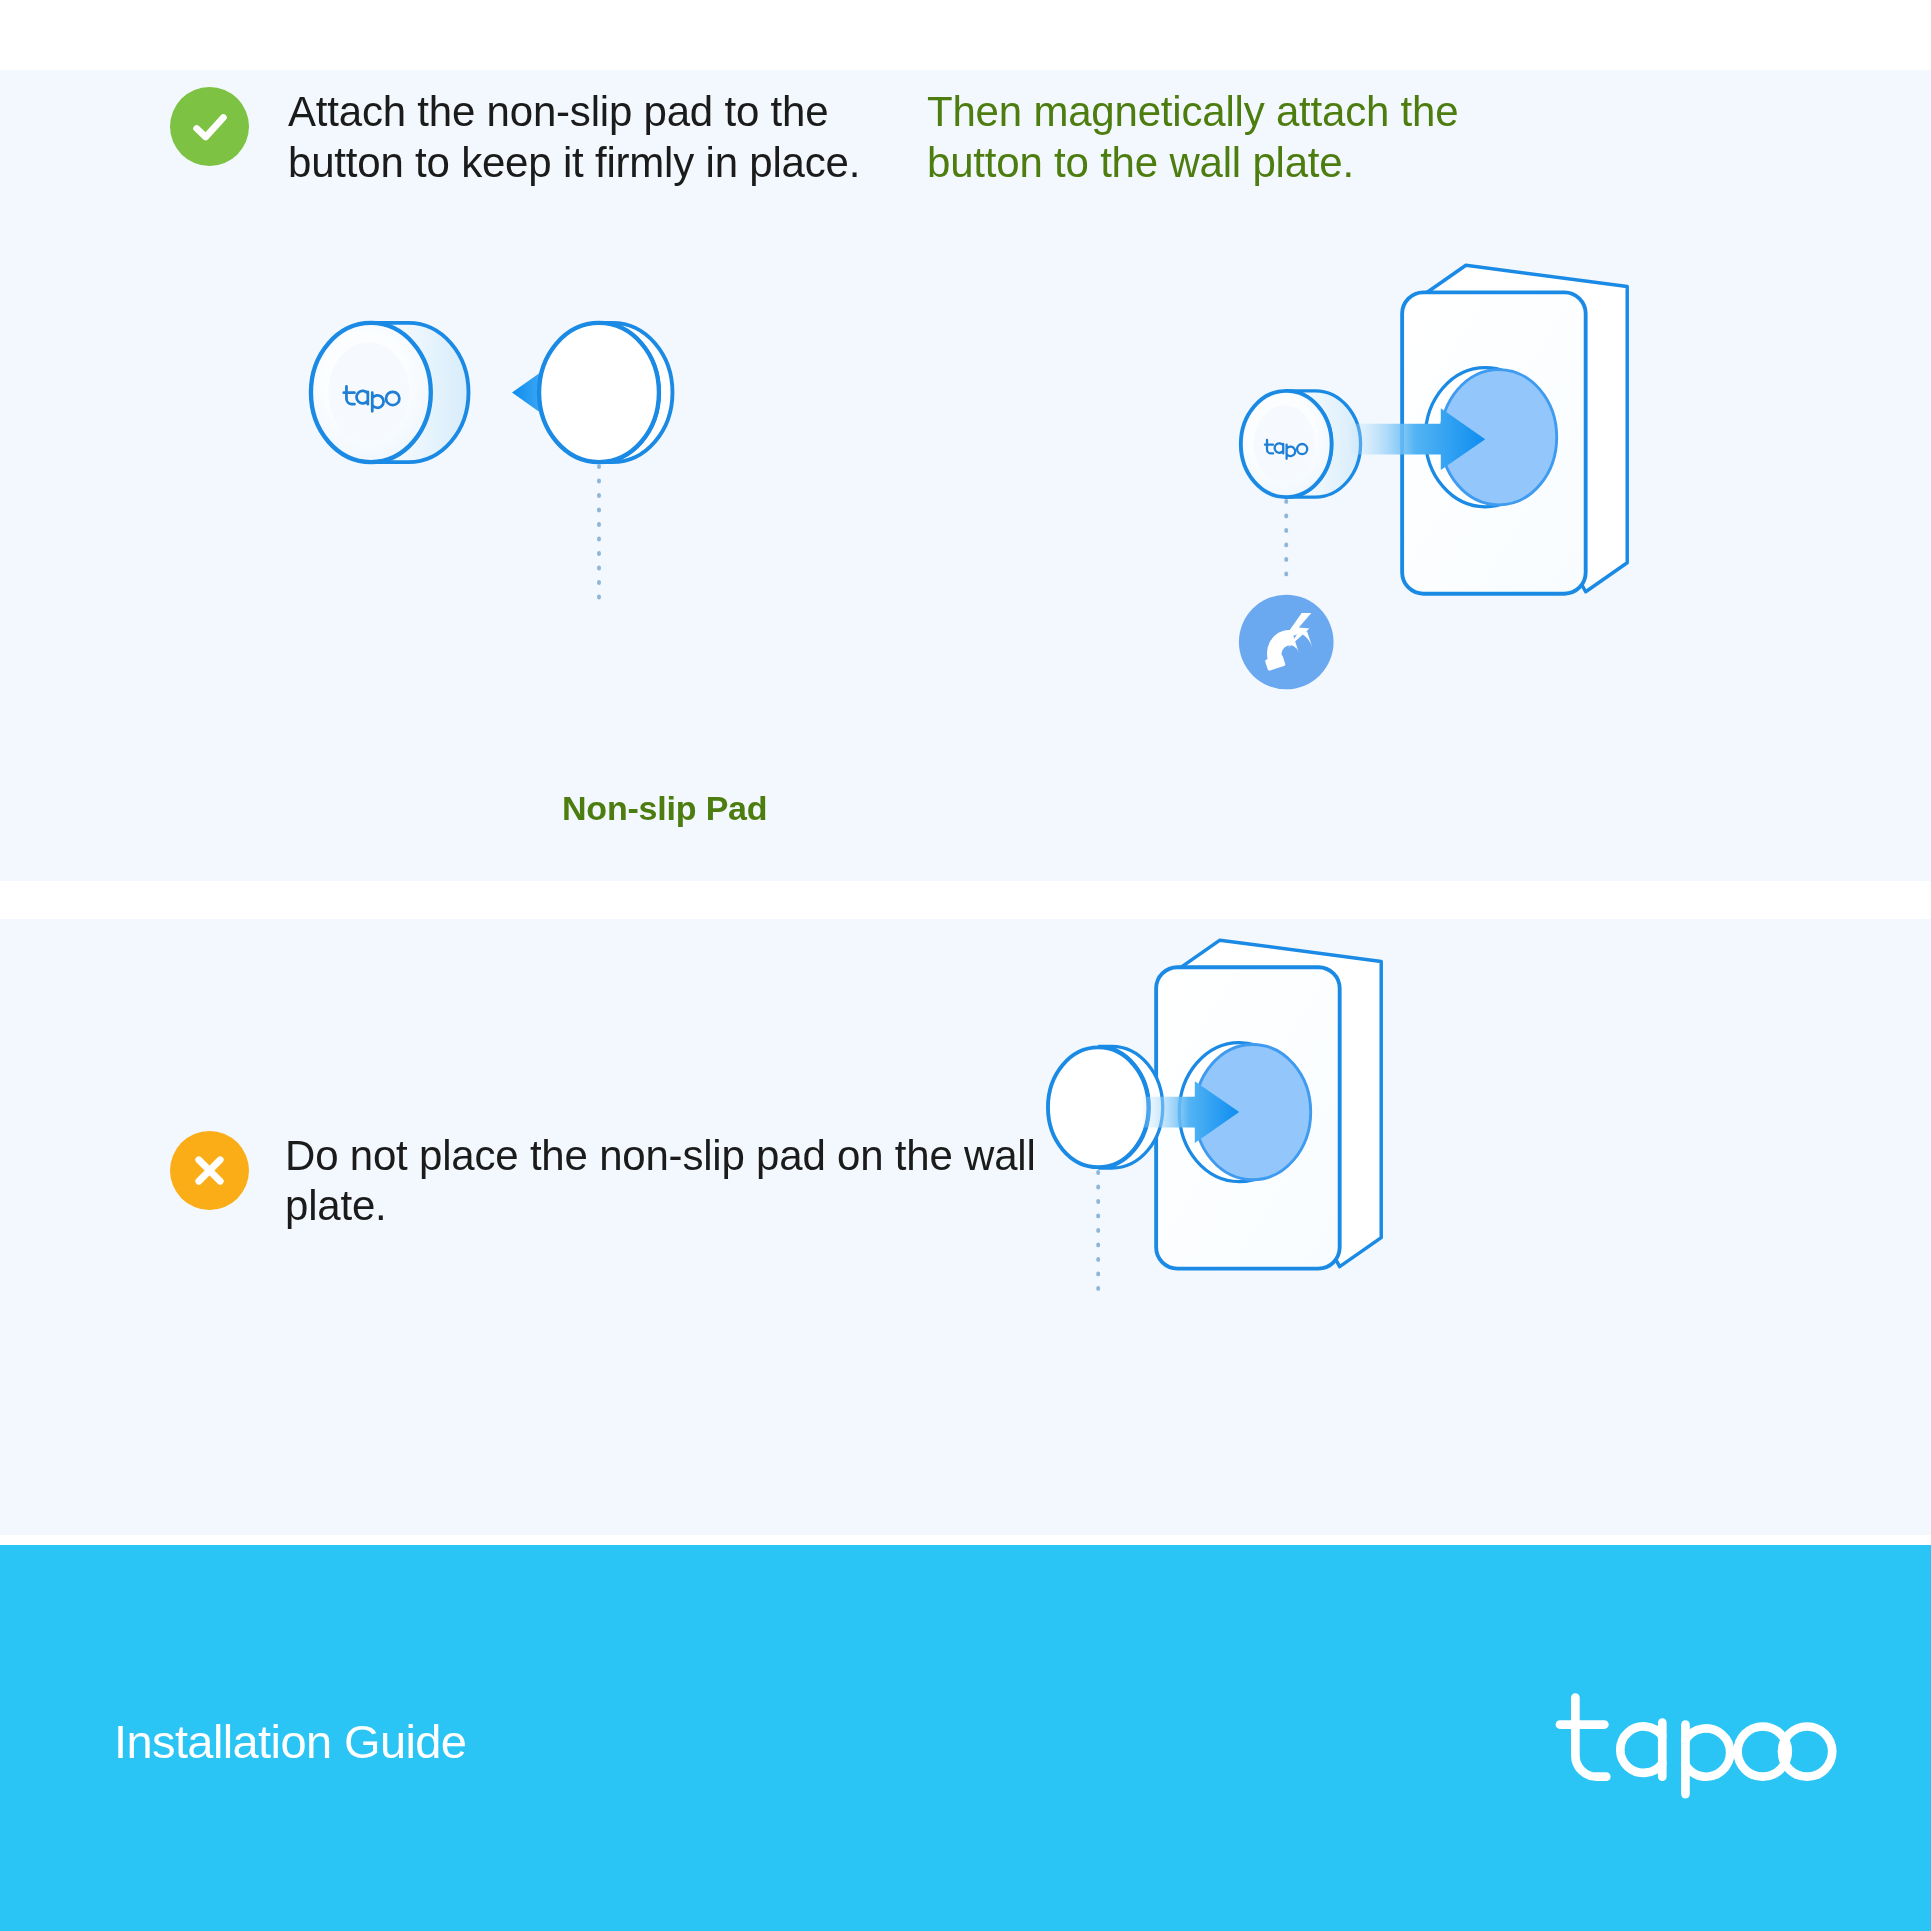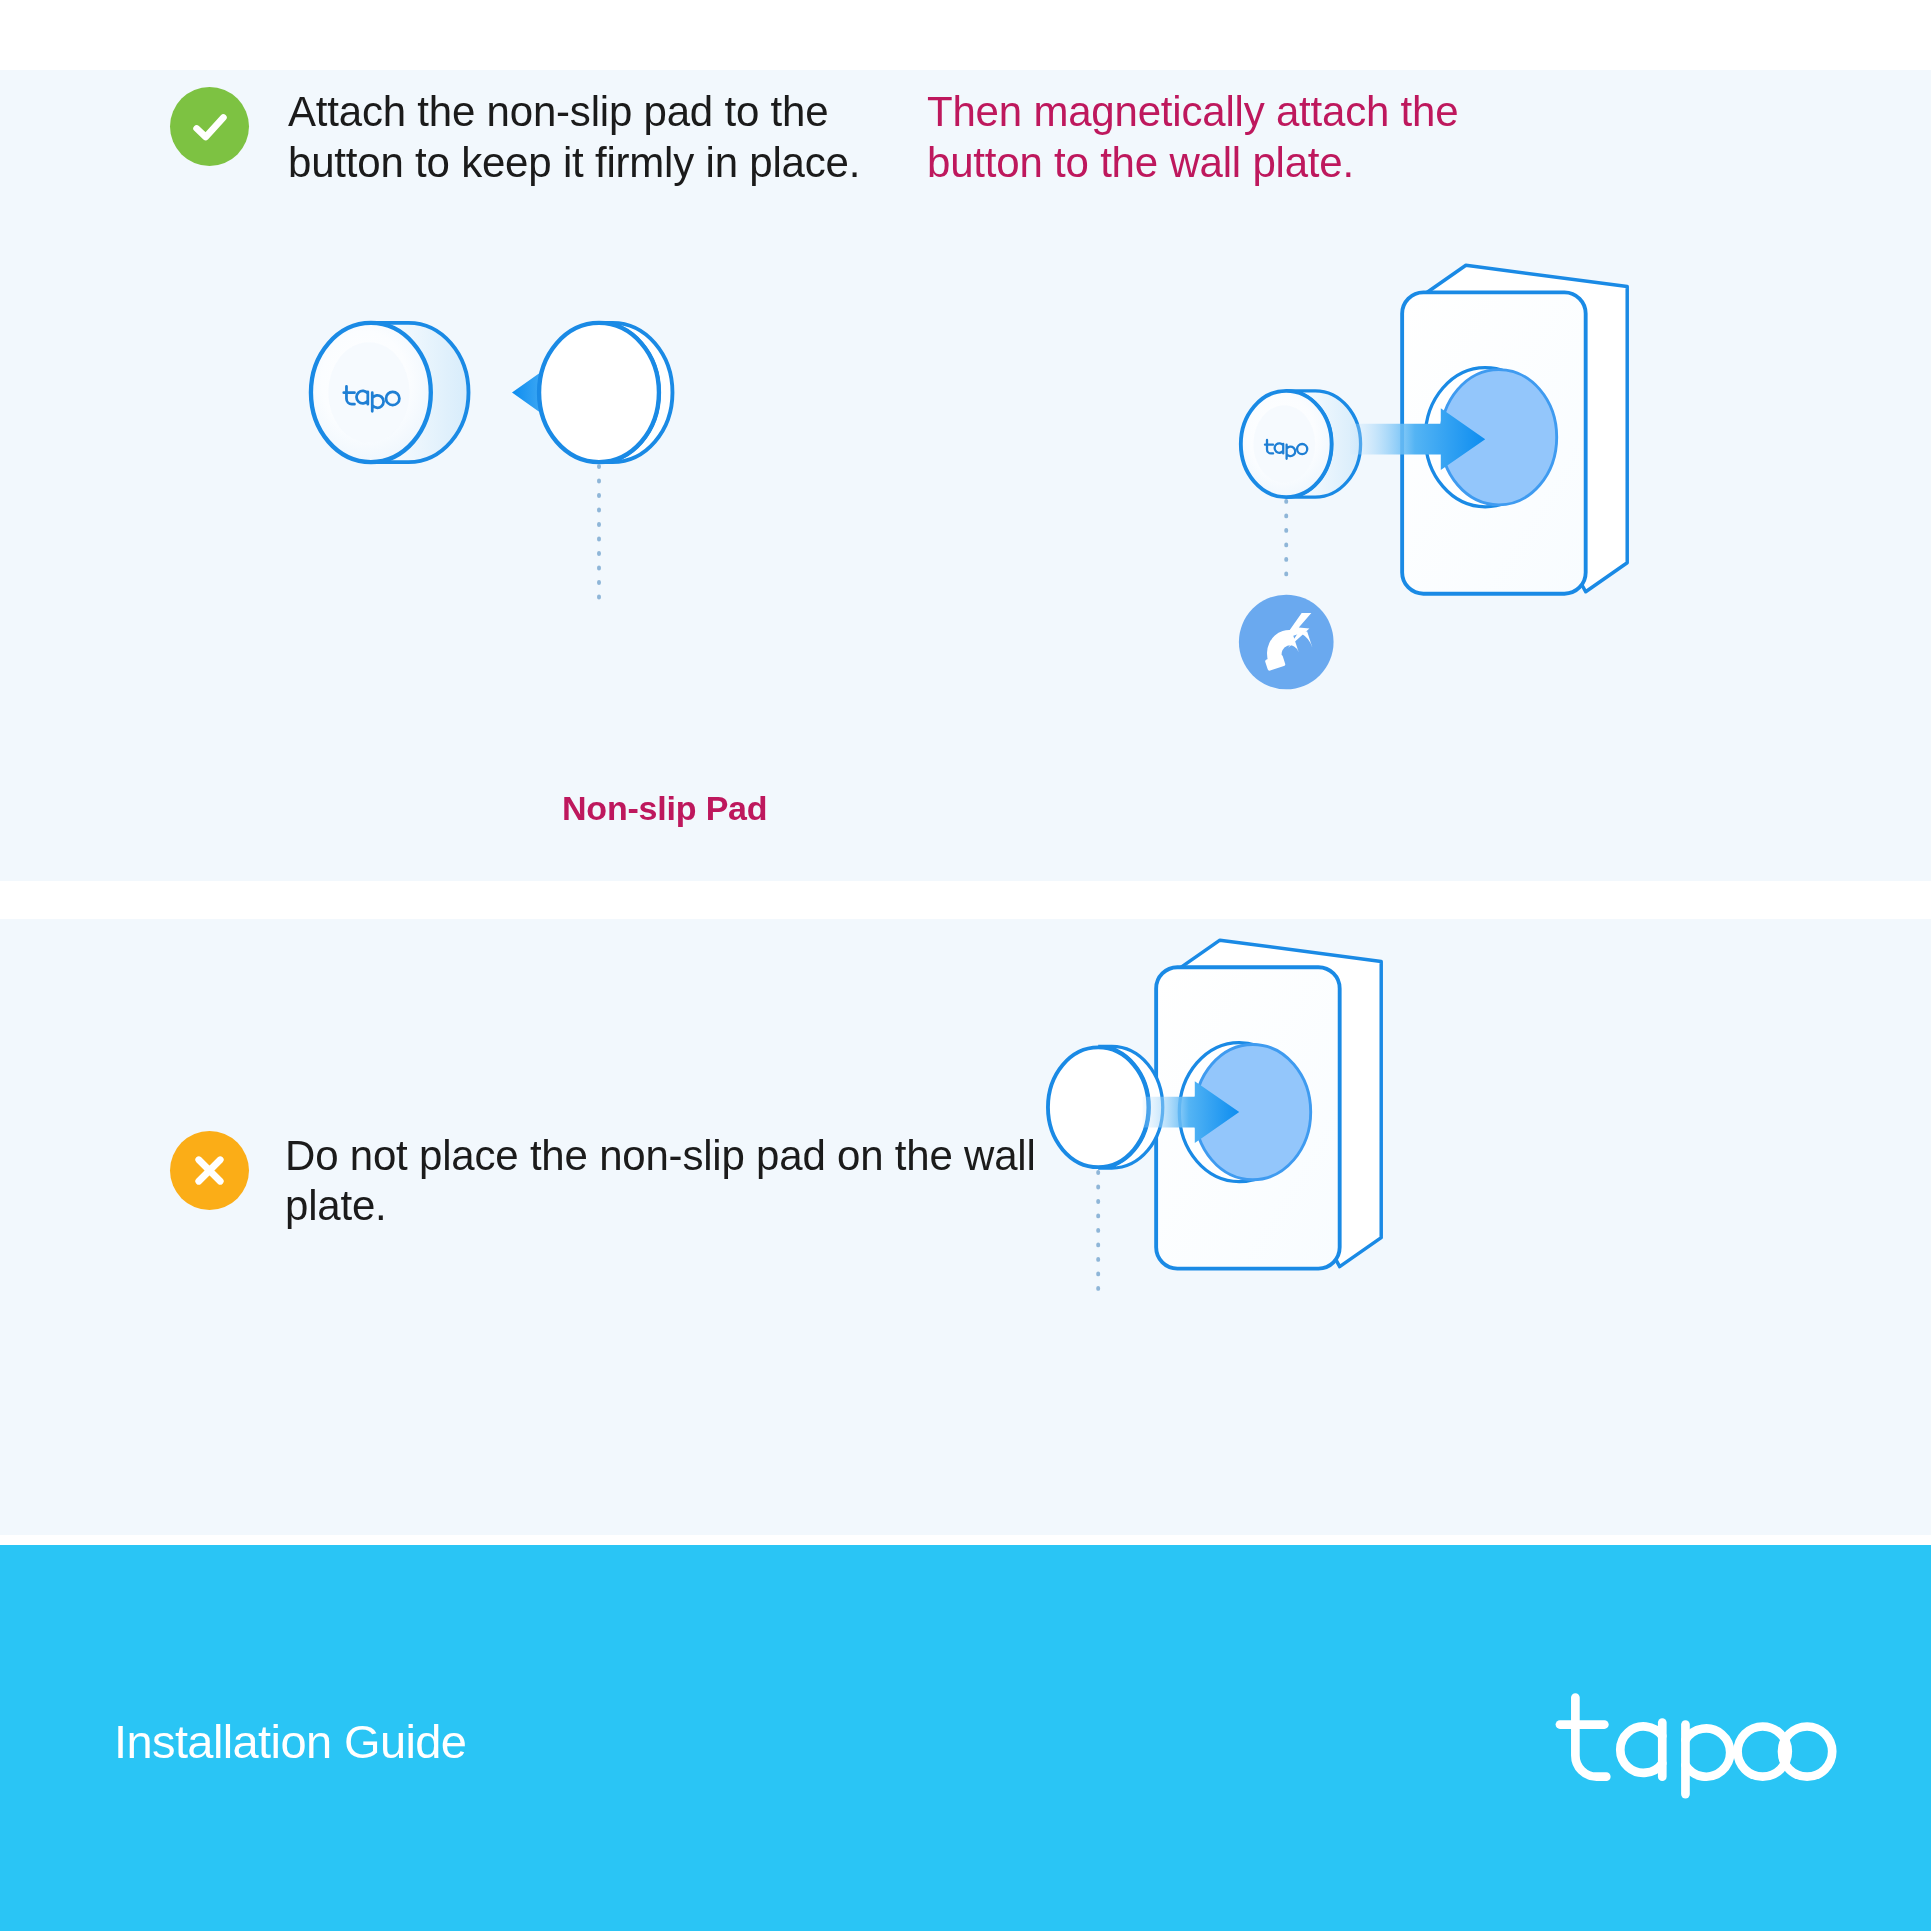--- a/index.html
+++ b/index.html
@@ -34,30 +34,30 @@
     letter-spacing:-0.2px;
     max-width:734px;
     font-weight:400;
   }
   .step-text.narrow{max-width:599px;}
   #head-2-wrap .step-text{max-width:772px;margin-left:36px;}
 
   
   .plain-text{
     position:absolute;
-    font-size:42px;line-height:1.20;color:#be185d;
+    font-size:42px;line-height:1.20;color:#4d7c0f;
     letter-spacing:-0.2px;max-width:579px;font-weight:400;
   }
 
   
   .callout{
     position:absolute;
     font-size:34px;
     font-weight:bold;
-    color:#be185d;
+    color:#4d7c0f;
     white-space:nowrap;
     letter-spacing:-0.2px;
     text-align:center;
   }
 
   
   #footer{
     position:absolute;left:0;top:1545px;width:1931px;height:386px;
     background:#2ac5f5;
   }

